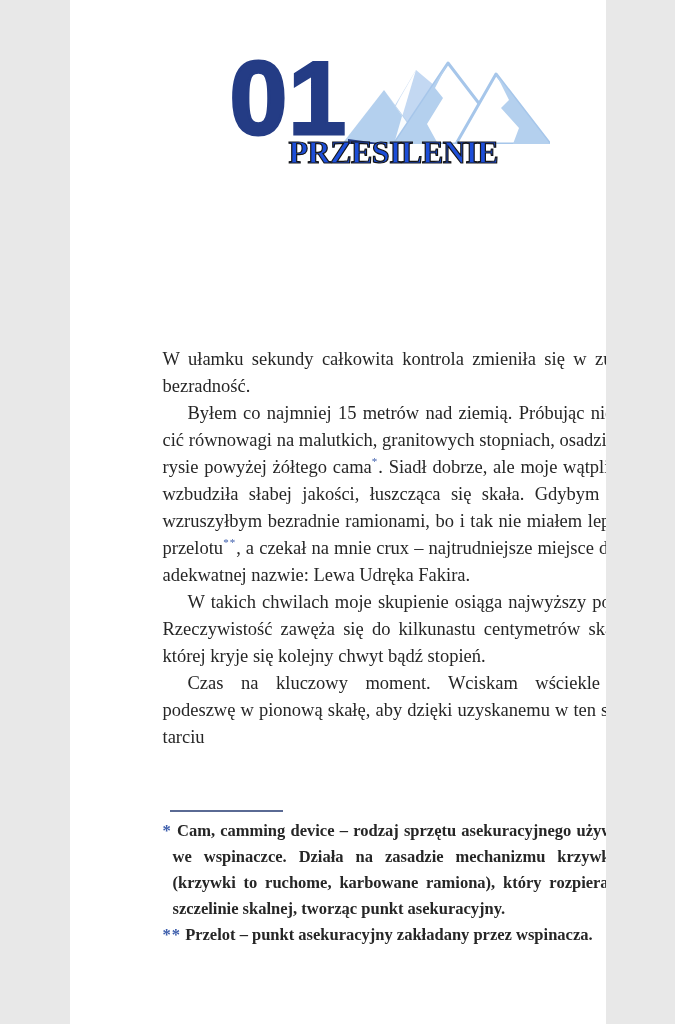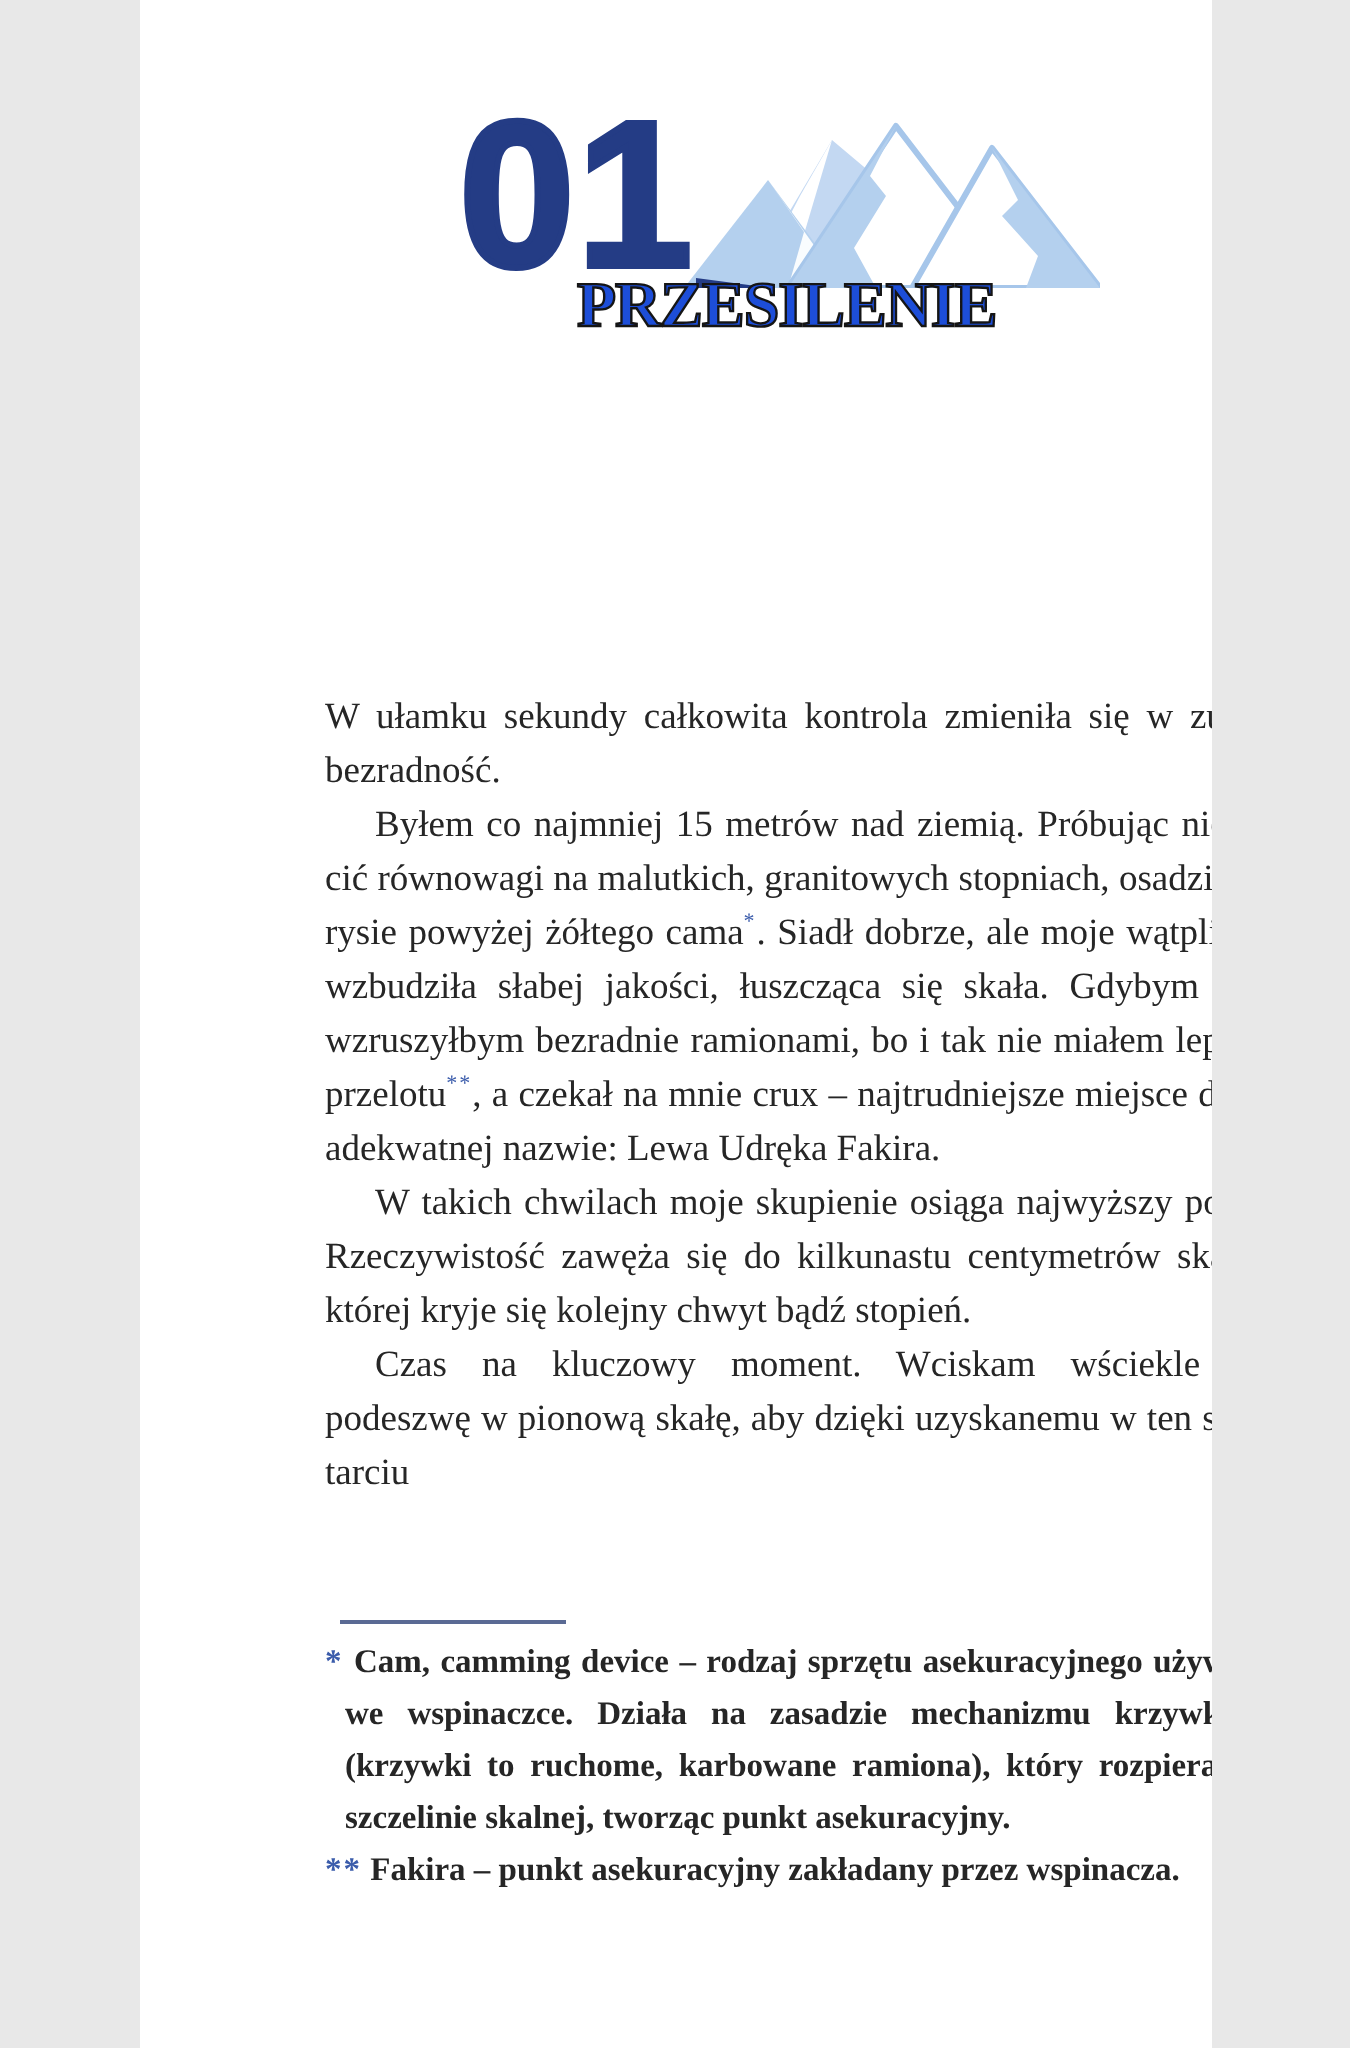--- a/index.html
+++ b/index.html
@@ -97,18 +97,18 @@
   <div class="body-text">
     <p><span>W ułamku sekundy całkowita kontrola zmieniła się w zupełną bezradność.</span></p>
     <p class="indent"><span>Byłem co najmniej 15 metrów nad ziemią. Próbując nie stra­cić równowagi na malutkich, granitowych stopniach, osadziłem w rysie powyżej żółtego cama</span><sup class="fn-marker">*</sup><span>. Siadł dobrze, ale moje wątpliwo­ści wzbudziła słabej jakości, łuszcząca się skała. Gdybym mógł, wzruszyłbym bezradnie ramionami, bo i tak nie miałem lepsze­go przelotu</span><sup class="fn-marker">**</sup><span>, a czekał na mnie crux – najtrudniejsze miejsce drogi o adekwatnej nazwie: Lewa Udręka Fakira.</span></p>
     <p class="indent"><span>W takich chwilach moje skupienie osiąga najwyższy poziom. Rzeczywistość zawęża się do kilkunastu centymetrów skały, w której kryje się kolejny chwyt bądź stopień.</span></p>
     <p class="indent"><span>Czas na kluczowy moment. Wciskam wściekle lewą podeszwę w pionową skałę, aby dzięki uzyskanemu w ten sposób tarciu</span></p>
   </div>
 
   <div class="footnote-sep"></div>
   <div class="footnotes">
     <p><span class="fn-mark">*</span> <span>Cam, camming device – rodzaj sprzętu asekuracyjnego używanego we wspinaczce. Działa na zasadzie mechanizmu krzywkowego (krzyw­ki to ruchome, karbowane ramiona), który rozpiera się w szczelinie skalnej, tworząc punkt asekuracyjny.</span></p>
-    <p><span class="fn-mark">**</span> <span>Fakira – punkt asekuracyjny zakładany przez wspinacza.</span></p>
+    <p><span class="fn-mark">**</span> <span>Przelot – punkt asekuracyjny zakładany przez wspinacza.</span></p>
   </div>
 
   <div class="page-number">7</div>
 
 </div>
 
 </body></html>

